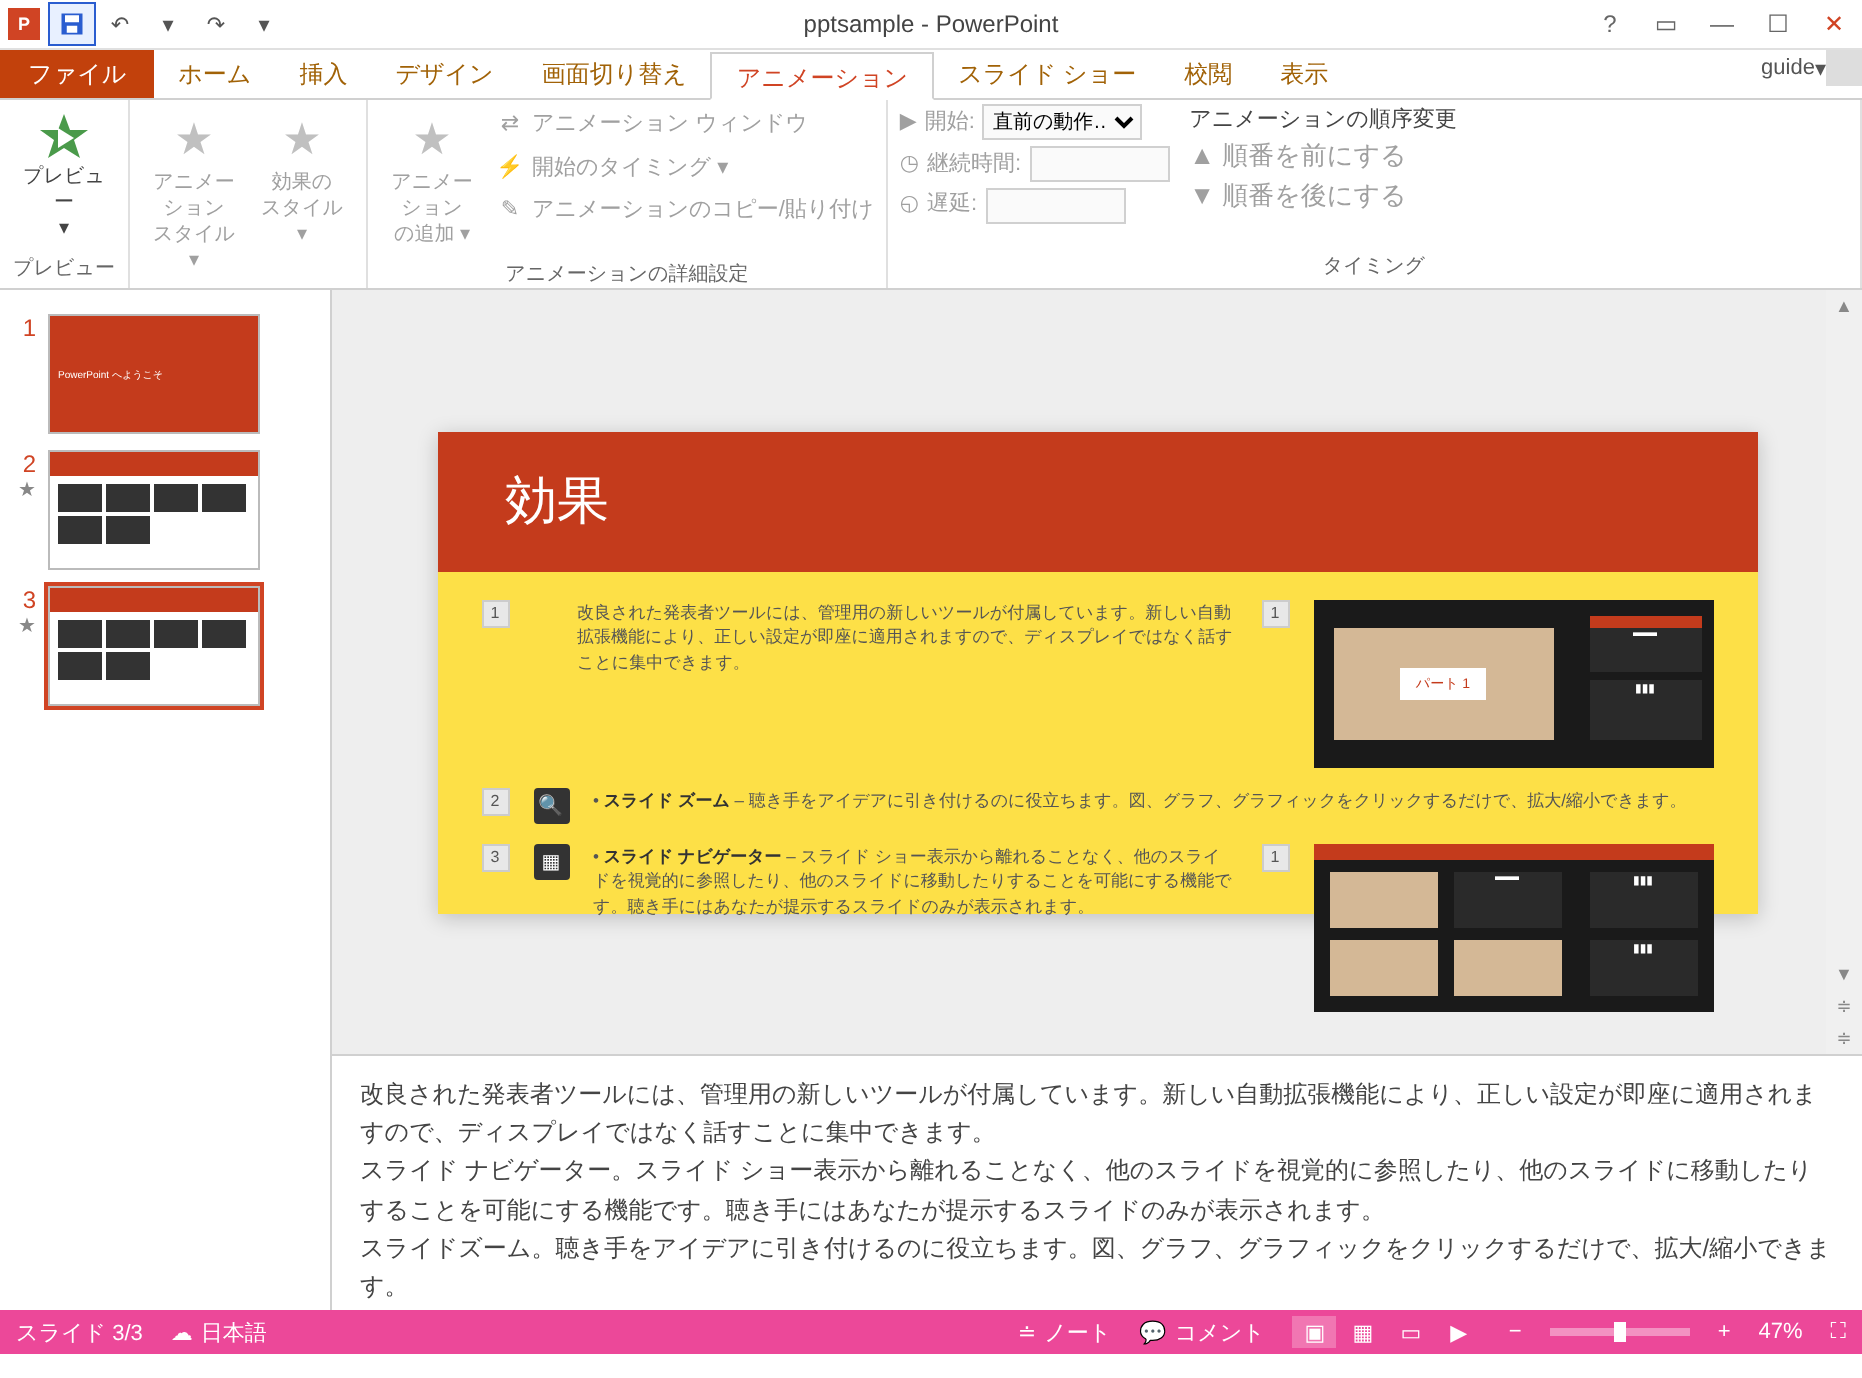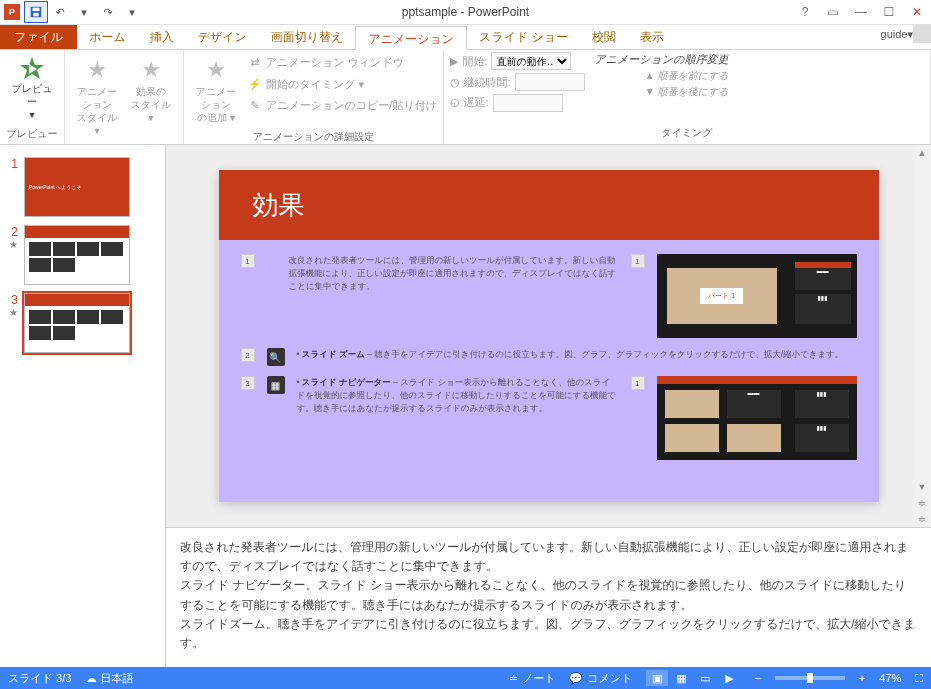--- a/index.html
+++ b/index.html
@@ -27,53 +27,53 @@
 .ribbon .bigbtn .star { font-size:22px; color:#c0c0c0; }
 .ribbon .preview-star { position:relative; }
 .ribbon .preview-star svg { display:block; }
 .ribbon .smallrow { display:flex; align-items:center; gap:4px; color:#a0a0a0; padding:2px 0; font-size:11px; line-height:1.6; }
 .ribbon .smallrow .icon { width:14px; display:inline-block; text-align:center; }
 .ribbon .timing { display:flex; gap:6px; }
 .ribbon .timing .col { display:flex; flex-direction:column; gap:2px; }
 .ribbon .timing .row { display:flex; align-items:center; gap:4px; font-size:11px; color:#a0a0a0; line-height:1.7; }
 .ribbon .timing .row input { width:70px; height:18px; border:1px solid #d0d0d0; font-size:10px; background:#fafafa; }
 .ribbon .timing .row select { width:80px; height:18px; border:1px solid #d0d0d0; font-size:10px; background:#fafafa; }
-.ribbon .reorder { display:flex; flex-direction:column; gap:2px; padding-left:8px;font-style:italic; }
+.ribbon .reorder { display:flex; flex-direction:column; gap:2px; padding-left:8px; }
 .ribbon .reorder .hdr { font-size:11px; color:#444; }
-.ribbon .reorder .item { font-size:10px; color:#a0a0a0;text-align:right; }
+.ribbon .reorder .item { font-size:13px; color:#a0a0a0; }
 .workspace { display:flex; height:calc(689px - 25px - 24px - 96px - 22px); }
 .thumb-pane { width:166px; background:#fff; border-right:1px solid #d0d0d0; overflow:hidden; padding-top:8px; }
 .thumb-pane .thumb-slot { display:flex; padding:4px 6px; gap:6px; align-items:flex-start; }
 .thumb-pane .num { font-size:12px; color:#d04424; width:12px; text-align:right; }
 .thumb-pane .star-mark { font-size:10px; color:#888; width:12px; text-align:right; }
 .thumb-pane .thumb { width:106px; height:60px; border:1px solid #bbb; background:#fff; position:relative; }
 .thumb-pane .thumb.active { outline:2px solid #d04424; }
 .thumb-pane .thumb.t1 { background:#c43b1c; }
 .thumb-pane .thumb.t1::after { content:'PowerPoint へようこそ'; position:absolute; left:4px; top:26px; color:#fff; font-size:5px; }
 .thumb-pane .thumb .tbar { height:12px; background:#c43b1c; }
 .thumb-pane .thumb .tgrid { display:flex; flex-wrap:wrap; gap:2px; padding:4px; }
 .thumb-pane .thumb .tgrid span { width:22px; height:14px; background:#333; }
 .slide-area { flex:1; background:#eee; position:relative; display:flex; flex-direction:column; }
 .slide-canvas-wrap { flex:1; display:flex; align-items:center; justify-content:center; position:relative; padding:10px 20px; }
-.slide-canvas { width:660px; height:332px; background:#c4b5fd; box-shadow:0 2px 10px rgba(0,0,0,.2); position:relative; }
+.slide-canvas { width:660px; height:241px; background:#fde047; box-shadow:0 2px 10px rgba(0,0,0,.2); position:relative; }
 .slide-canvas .s-header { height:70px; background:#c43b1c; display:flex; align-items:center; padding-left:34px; }
 .slide-canvas .s-title { color:#fff; font-size:26px; font-weight:300; }
 .slide-canvas .s-body { padding:14px 22px; }
 .slide-canvas .s-row { display:flex; gap:12px; margin-bottom:10px; }
 .slide-canvas .s-num { width:14px; height:14px; background:#e8e8e8; border:1px solid #ccc; font-size:8px; display:flex; align-items:center; justify-content:center; color:#555; flex-shrink:0; }
 .slide-canvas .s-text { font-size:8.5px; color:#555; line-height:1.5; flex:1; }
 .slide-canvas .s-text b { color:#333; }
 .slide-canvas .s-img { width:200px; height:84px; background:#1a1a1a; flex-shrink:0; position:relative; }
 .slide-canvas .s-img .mock-slide { position:absolute; background:#d4b896; }
 .slide-canvas .s-img .mock-panel { position:absolute; background:#2a2a2a; font-size:6px; color:#fff; text-align:center; }
 .slide-canvas .s-icon { width:18px; height:18px; background:#333; border-radius:2px; display:flex; align-items:center; justify-content:center; color:#fff; font-size:10px; flex-shrink:0; }
 .notes-pane { height:140px; background:#fff; border-top:1px solid #d0d0d0; padding:10px 14px; font-size:12px; color:#444; line-height:1.6; overflow:hidden; }
 .vscroll { position:absolute; right:0; top:0; width:18px; height:100%; background:#f0f0f0; }
 .vscroll .arrow { height:16px; display:flex; align-items:center; justify-content:center; font-size:9px; color:#888; }
-.statusbar { position:absolute; bottom:0; left:0; right:0; height:22px; background:#3b82f6; color:#fff; display:flex; align-items:center; font-size:11px; padding:0 8px; gap:14px; }
+.statusbar { position:absolute; bottom:12px; left:0; right:0; height:22px; background:#ec4899; color:#fff; display:flex; align-items:center; font-size:11px; padding:0 8px; gap:14px; }
 .statusbar .spacer { flex:1; }
 .statusbar .sb-item { display:flex; align-items:center; gap:4px; }
 .statusbar .view-btns { display:flex; gap:2px; }
 .statusbar .vb { width:22px; height:16px; display:flex; align-items:center; justify-content:center; }
 .statusbar .vb.active { background:rgba(255,255,255,.25); }
 .statusbar .zoom-track { width:70px; height:4px; background:rgba(255,255,255,.4); position:relative; }
 .statusbar .zoom-thumb { position:absolute; width:6px; height:10px; background:#fff; top:-3px; left:32px; }
 </style>
 </head>
 <body>

